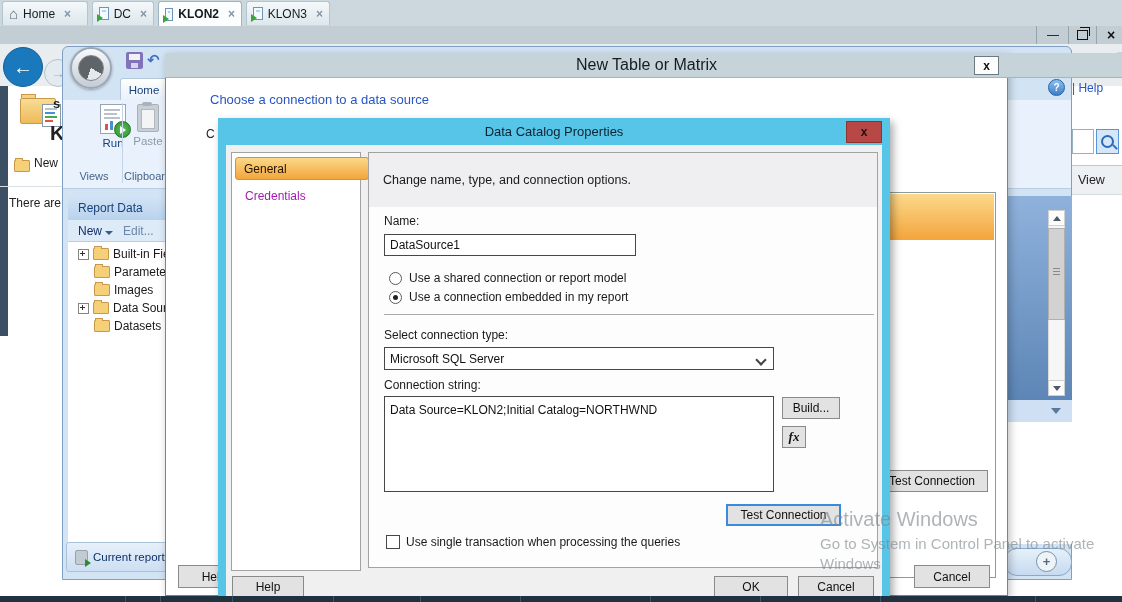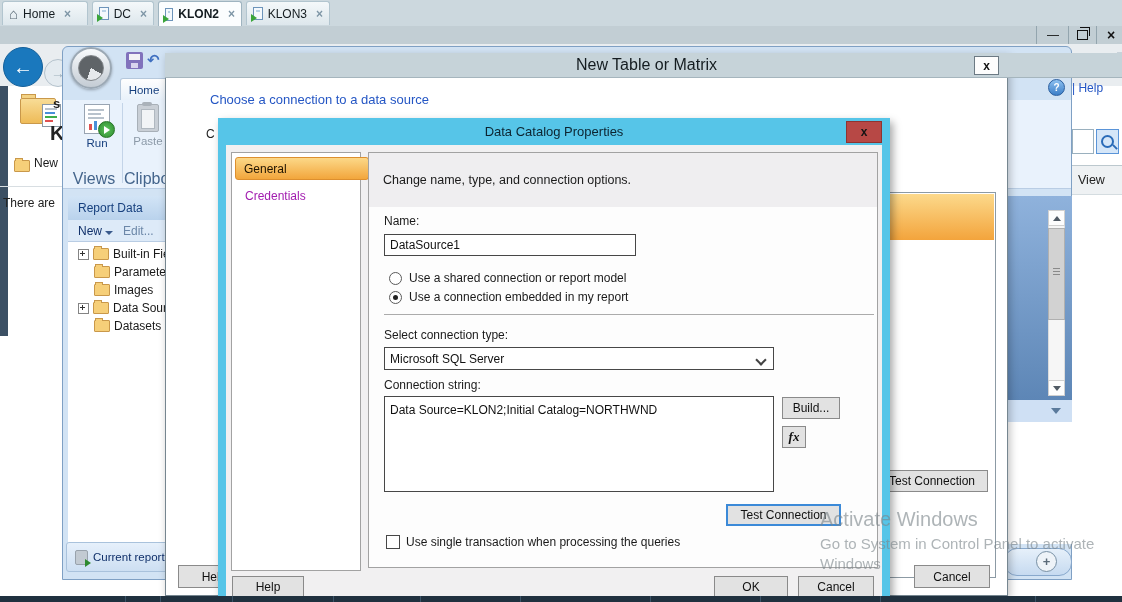--- a/index.html
+++ b/index.html
@@ -61,21 +61,21 @@
     display:flex;align-items:center;justify-content:center;color:#17407e;font-size:11.5px;}
   .ribbon{left:63px;top:100px;width:1008px;height:88px;background:#e9f2fc;border-bottom:1px solid #b9cde4;}
   .ribbtn{display:flex;flex-direction:column;align-items:center;gap:3px;}
   .runic{position:relative;width:24px;height:28px;background:#fff;border:1px solid #98a4b2;}
   .runic i{position:absolute;left:3px;height:2px;background:#b8c2cc;}
   .runic b{position:absolute;bottom:3px;width:3px;}
   .playc{position:absolute;right:-6px;bottom:-5px;width:15px;height:15px;border-radius:50%;
     background:radial-gradient(#5cc45c,#2e8a2e);border:1px solid #267426;}
   .playc::before{content:"";position:absolute;left:5px;top:4px;border-left:6px solid #fff;
     border-top:4px solid transparent;border-bottom:4px solid transparent;}
-  .grouplbl{color:#44658c;font-size:16px;text-align:center;}
+  .grouplbl{color:#44658c;font-size:11px;text-align:center;}
   .pasteic{position:relative;width:20px;height:26px;background:#c9cfd6;border:1px solid #a8b0b8;border-radius:2px;}
   .pasteic::before{content:"";position:absolute;left:4px;top:-3px;width:10px;height:4px;background:#aab2ba;border-radius:2px;}
   .pasteic::after{content:"";position:absolute;left:3px;top:4px;width:12px;height:18px;background:#f2f4f6;border:1px solid #b0b8c0;}
 
   .rdhead{left:68px;top:196px;width:104px;height:24px;background:linear-gradient(#d2e4f6,#b9d2ec);
     display:flex;align-items:center;padding-left:10px;box-sizing:border-box;color:#17407e;}
   .rdtools{left:68px;top:220px;width:104px;height:22px;background:#ddeaf8;border-bottom:1px solid #b9cde4;
     display:flex;align-items:center;gap:10px;padding-left:10px;box-sizing:border-box;}
   .darr{width:0;height:0;border-left:4px solid transparent;border-right:4px solid transparent;border-top:4px solid #3a5a8c;display:inline-block;margin-left:3px;}
   .rdtree{left:68px;top:242px;width:104px;height:302px;background:#fff;}
@@ -214,21 +214,21 @@
         <i style="top:15px;width:8px;background:#e05050"></i>
       </span>
     </div>
     <div class="a nowrap" style="left:53px;top:96px;width:11px;font-weight:bold;font-size:13px;color:#222">s</div>
     <div class="a nowrap" style="left:50px;top:122px;width:14px;font-weight:bold;font-size:20px;color:#222">K</div>
     <div class="a" style="left:14px;top:160px">
         <span class="folder" style="display:block"></span>
       </div>
     <div class="a" style="left:34px;top:156px;color:#1a1a1a">New</div>
     <div class="a" style="left:0;top:186px;width:62px;height:1px;background:#d8dee2"></div>
-    <div class="a nowrap" style="left:3px;top:196px;width:60px;color:#222">There are</div>
+    <div class="a nowrap" style="left:9px;top:196px;width:60px;color:#222">There are</div>
 
     <div class="a glyph" style="left:1076px;top:50px;font-size:17px">⇧</div>
     <div class="a glyph" style="left:1097px;top:49px;font-size:18px">☆</div>
     <div class="a" style="left:1117px;top:52px;width:5px;height:14px;background:#c8d2da"></div>
     <div class="a" style="left:1072px;top:81px;color:#2456c4">| Help</div>
     <div class="a searchfrag"></div>
     <div class="a searchbtn">
         <span class="mag"></span>
       </div>
     <div class="a viewhdr">
@@ -240,21 +240,21 @@
     <div class="a rbwin"></div>
     <div class="a officebtn">
         <span class="pie"></span>
       </div>
     <div class="a saveicon"></div>
     <div class="a undoicon">↶</div>
     <div class="a rtab">
         <span>Home</span>
       </div>
     <div class="a ribbon"></div>
-    <div class="a ribbtn" style="left:76px;top:104px;width:42px">
+    <div class="a ribbtn" style="left:92px;top:104px;width:42px">
       <span class="runic">
         <i style="top:4px;width:16px"></i>
           <i style="top:8px;width:13px"></i>
           <i style="top:12px;width:16px"></i>
         <b style="left:4px;height:6px;background:#e05050"></b>
           <b style="left:9px;height:9px;background:#4a90d9"></b>
           <b style="left:14px;height:5px;background:#3fae49"></b>
         <span class="playc"></span>
       </span>
       <span style="color:#17407e;font-size:11.5px">Run</span>

